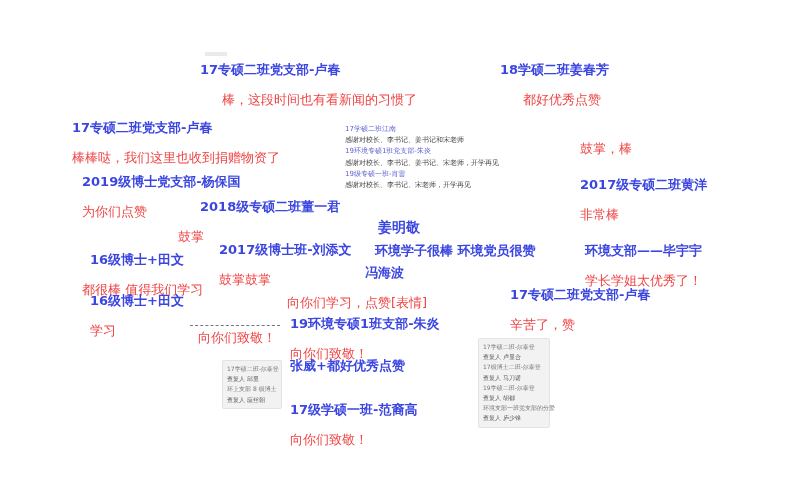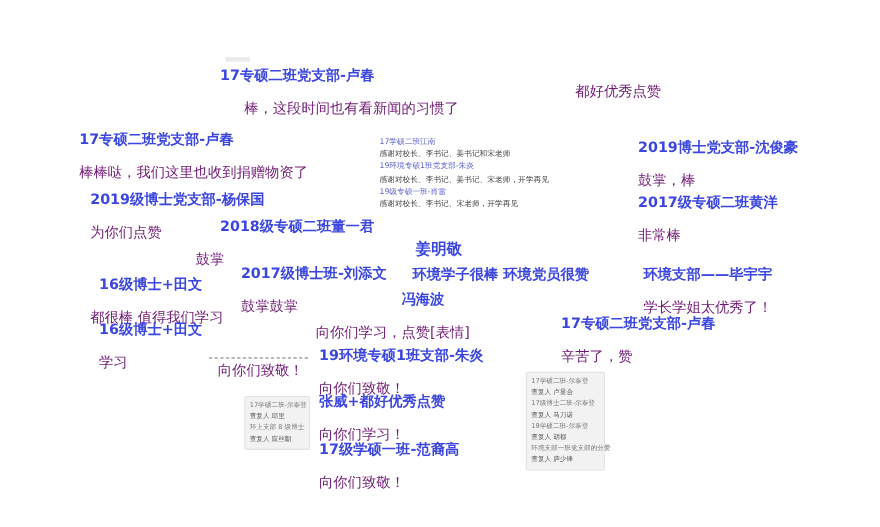--- a/index.html
+++ b/index.html
@@ -19,21 +19,21 @@
     position: absolute;
     white-space: nowrap;
     line-height: 1.25;
   }
   .name {
     color: #3b46e0;
     font-size: 13px;
     font-weight: 600;
   }
   .text {
-    color: #701a75;
+    color: #ef4444;
     font-size: 13px;
   }
   .faint {
     color: #5a5fcf;
     font-size: 7px;
     line-height: 1.6;
     white-space: nowrap;
   }
   .faint-dark {
     color: #444;
@@ -72,39 +72,39 @@
 <div id="canvas">
 
   <div class="smudge" style="left:205px; top:52px; width:22px; height:4px;"></div>
 
   <div class="msg" style="left:200px; top:62px;">
     <div class="name">17专硕二班党支部-卢春</div>
     <div class="text" style="margin-top:14px; margin-left:22px;">棒，这段时间也有看新闻的习惯了</div>
   </div>
 
   <div class="msg" style="left:500px; top:62px;">
+    <div class="name">18学硕二班姜春芳</div>
     <div class="text" style="margin-top:14px;margin-left:23px;">都好优秀点赞</div>
   </div>
 
   <div class="msg" style="left:72px; top:120px;">
     <div class="name">17专硕二班党支部-卢春</div>
     <div class="text" style="margin-top:14px;">棒棒哒，我们这里也收到捐赠物资了</div>
   </div>
 
   <div class="msg" style="left:345px; top:124px;">
     <div class="faint">17学硕二班江南</div>
     <div class="faint-dark">感谢对校长、李书记、姜书记和宋老师</div>
     <div class="faint">19环境专硕1班党支部-朱炎</div>
     <div class="faint-dark">感谢对校长、李书记、姜书记、宋老师，开学再见</div>
     <div class="faint">19级专硕一班-肖雷</div>
     <div class="faint-dark">感谢对校长、李书记、宋老师，开学再见</div>
   </div>
 
   <div class="msg" style="left:580px; top:127px;">
-    <div class="name">2019博士党支部-沈俊豪</div>
     <div class="text" style="margin-top:14px;">鼓掌，棒</div>
   </div>
 
   <div class="msg" style="left:82px; top:174px;">
     <div class="name">2019级博士党支部-杨保国</div>
     <div class="text" style="margin-top:14px;">为你们点赞</div>
   </div>
 
   <div class="msg" style="left:580px; top:177px;">
     <div class="name">2017级专硕二班黄洋</div>
@@ -160,21 +160,20 @@
     <div class="name">19环境专硕1班支部-朱炎</div>
     <div class="text" style="margin-top:14px;">向你们致敬！</div>
   </div>
 
   <div class="msg" style="left:198px; top:330px;">
     <div class="text">向你们致敬！</div>
   </div>
 
   <div class="msg" style="left:290px; top:358px;">
     <div class="name">张威+都好优秀点赞</div>
-    <div class="text" style="margin-top:14px;">向你们学习！</div>
   </div>
 
   <div class="msg" style="left:290px; top:402px;">
     <div class="name">17级学硕一班-范裔高</div>
     <div class="text" style="margin-top:14px;">向你们致敬！</div>
   </div>
 
   <div class="card" style="left:222px; top:360px; width:50px;">
     <div class="hd">17学硕二班-尔泰登</div>
     <div>查复人 邱里</div>

